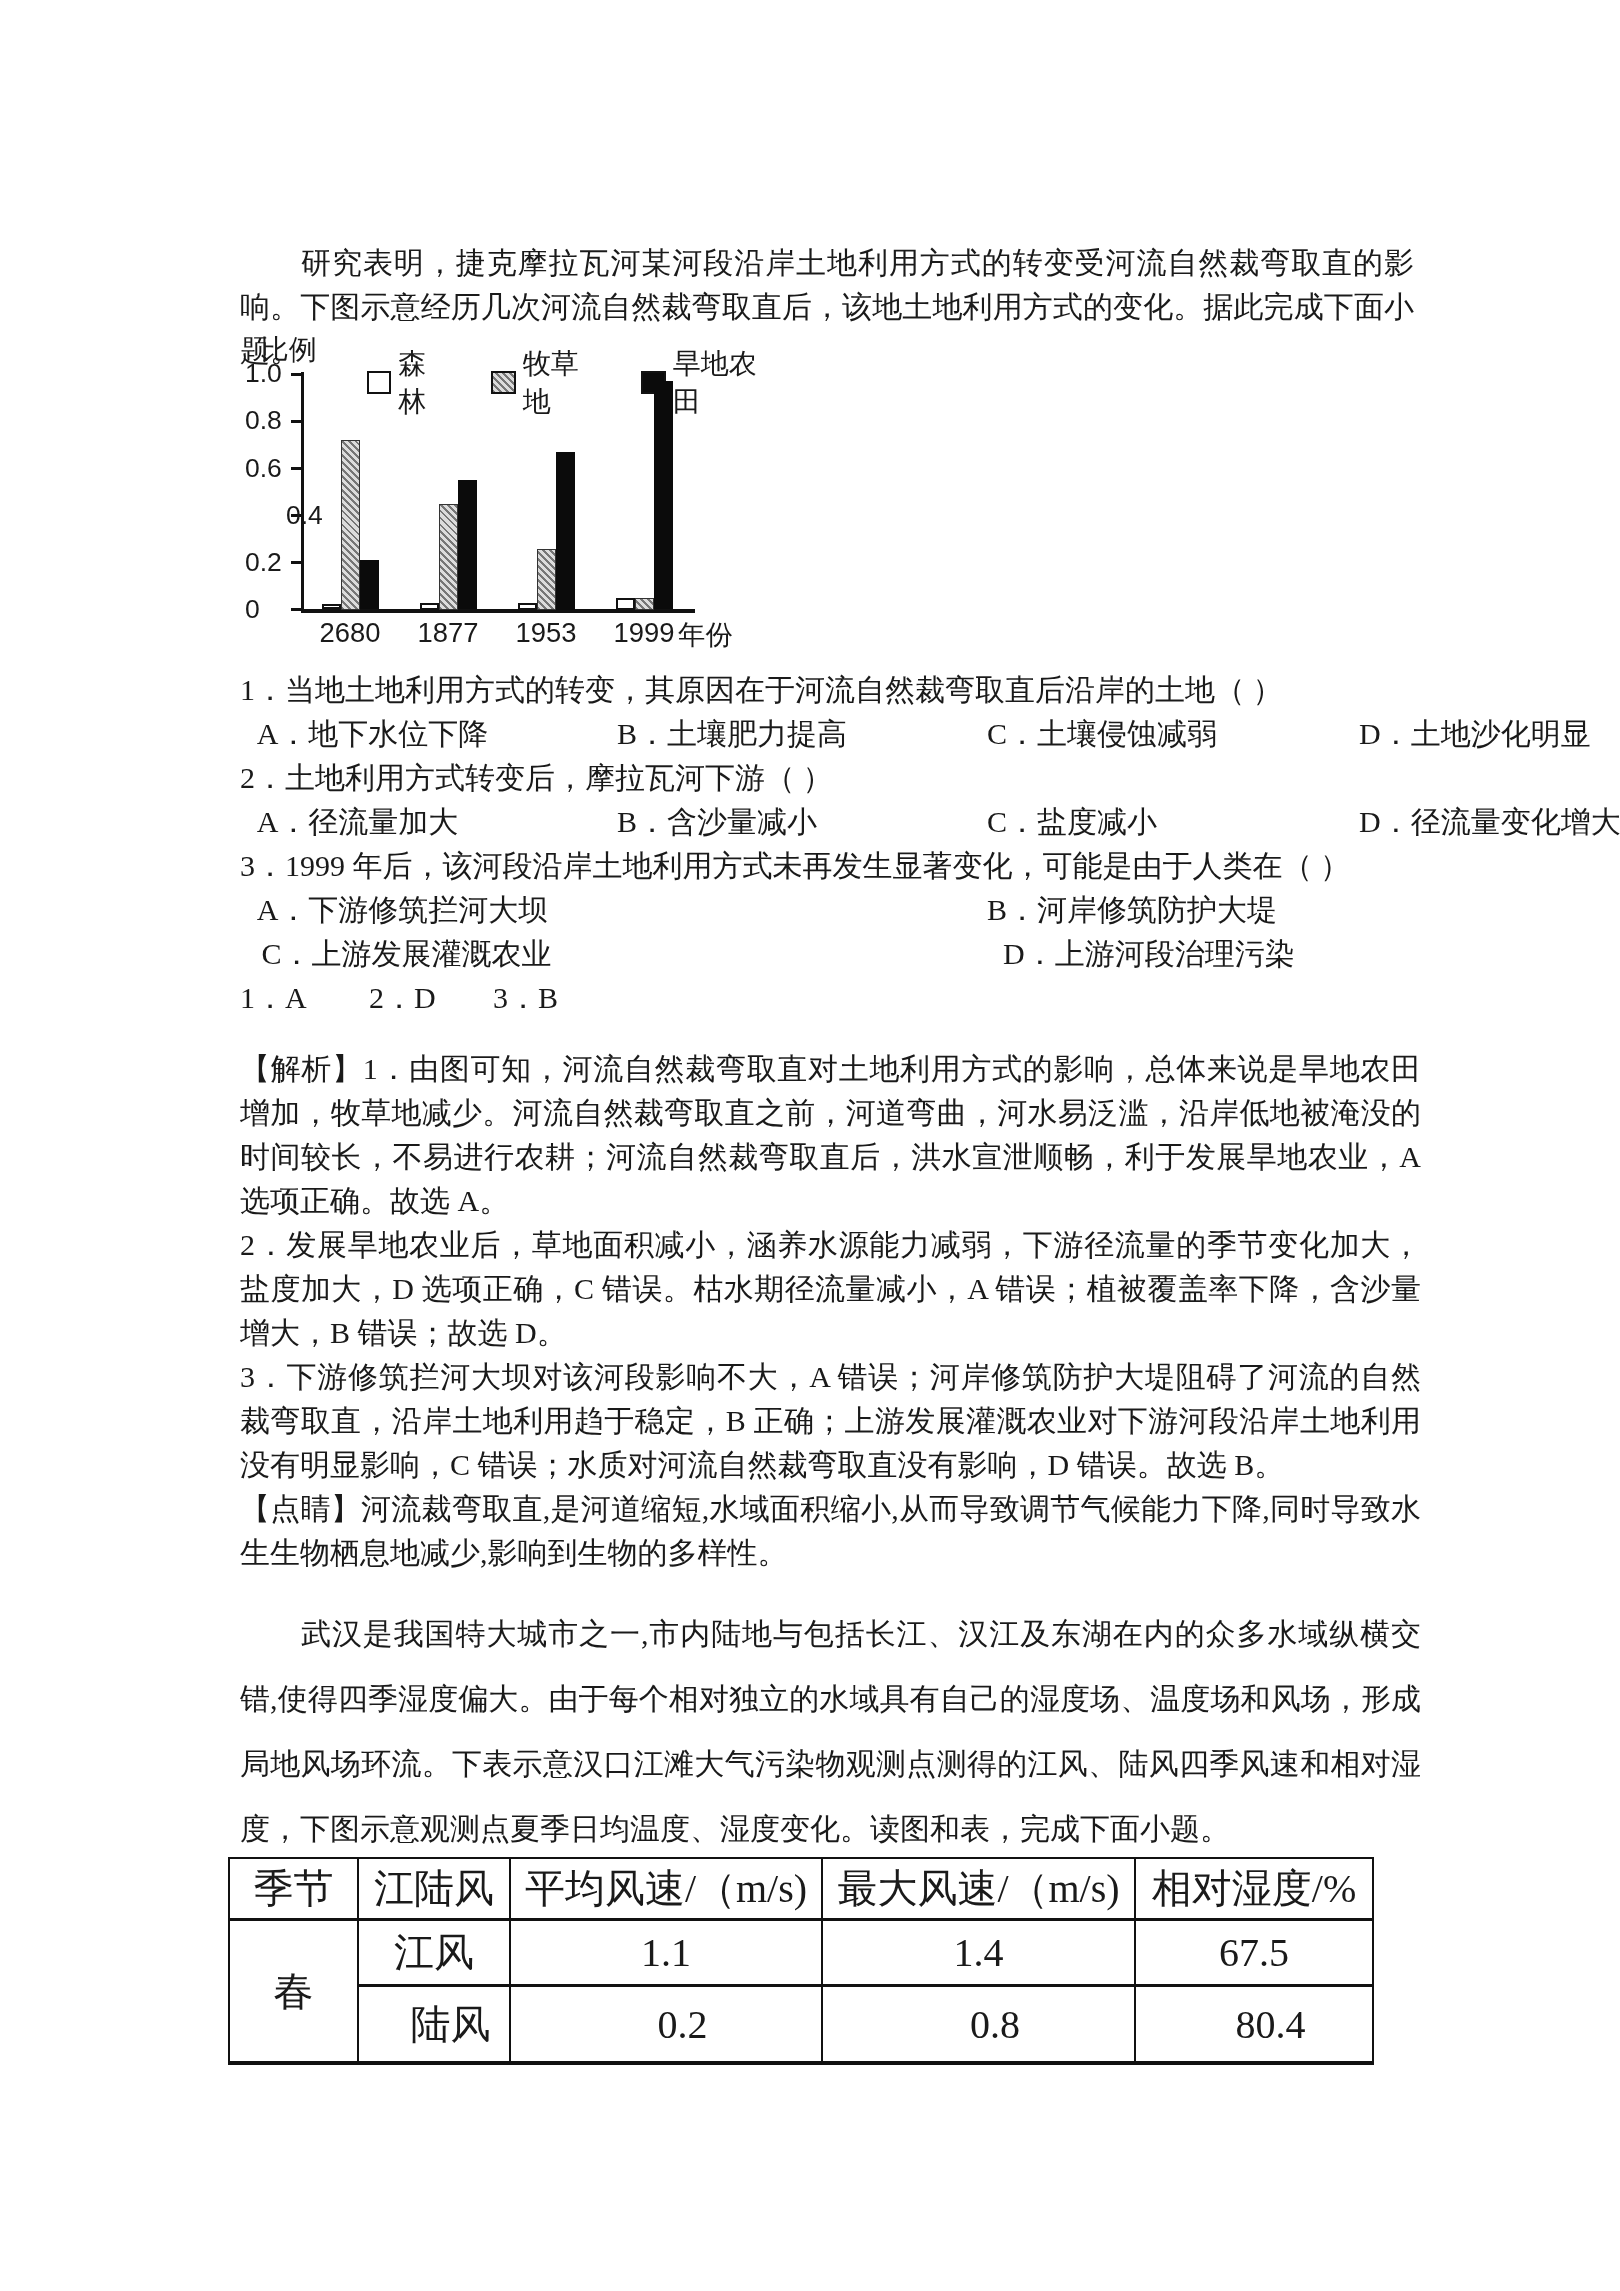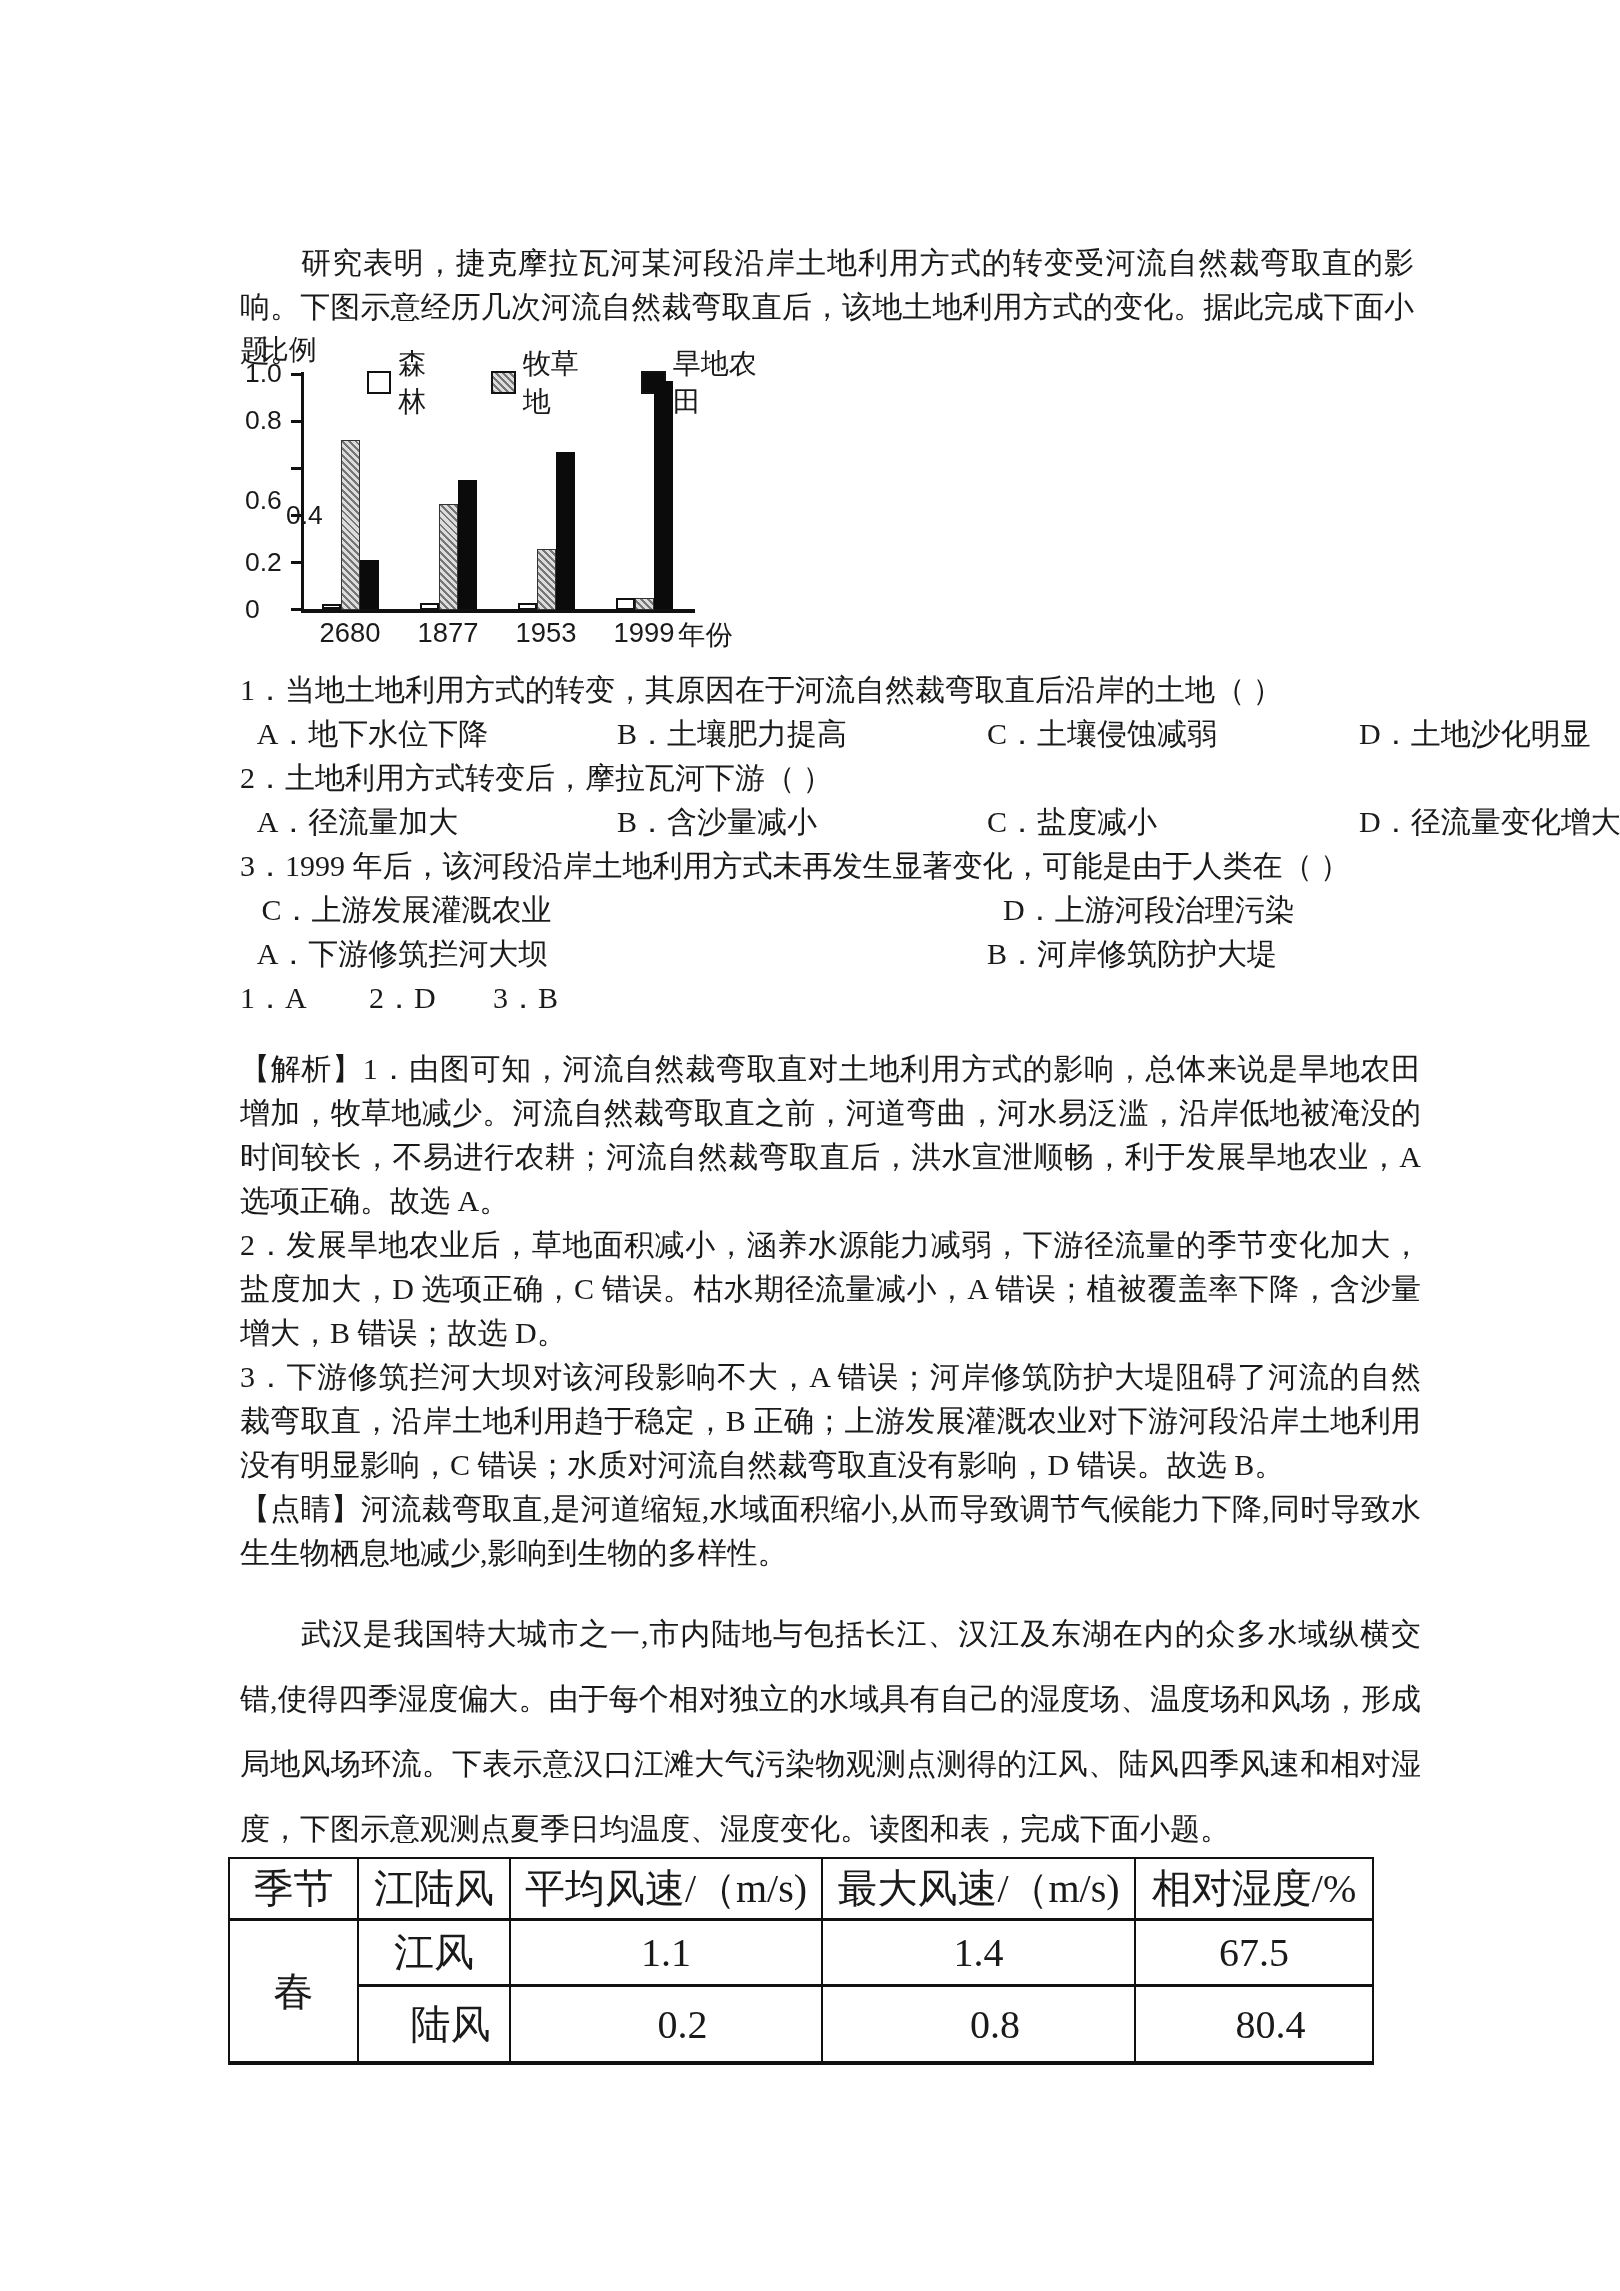--- a/index.html
+++ b/index.html
@@ -74,21 +74,21 @@
       <div class="yaxis-line"></div>
       <div class="xaxis-line"></div>
       <div class="chart-xlabel">年份</div>
     <div class="ytick" style="top: 277px;"></div>
         <div class="ytick-label" style="top: 264px;">0</div>
         <div class="ytick" style="top: 230px;"></div>
         <div class="ytick-label" style="top: 217px;">0.2</div>
         <div class="ytick" style="top: 183px;"></div>
         <div class="ytick-label" style="top: 170px; margin-left: 41px;">0.4</div>
         <div class="ytick" style="top: 136px;"></div>
-        <div class="ytick-label" style="top: 123px; margin-top: 32px;">0.6</div>
+        <div class="ytick-label" style="top: 123px;">0.6</div>
         <div class="ytick" style="top: 89px;"></div>
         <div class="ytick-label" style="top: 75px;">0.8</div>
         <div class="ytick" style="top: 42px;"></div>
         <div class="ytick-label" style="top: 28px;">1.0</div>
         <div class="bar bar-outline" style="left: 77px; top: 273px; width: 18.6px; height: 4.9px;"></div>
         <div class="bar bar-hatch" style="left: 96px; top: 109px; width: 18.6px; height: 170px;"></div>
         <div class="bar bar-solid" style="left: 115px; top: 229px; width: 18.6px; height: 49px;"></div>
         <div class="xtick-label" style="left: 61px;">2680</div>
         <div class="bar bar-outline" style="left: 175px; top: 272px; width: 18.6px; height: 6.9px;"></div>
         <div class="bar bar-hatch" style="left: 194px; top: 173px; width: 18.6px; height: 106px;"></div>
@@ -115,26 +115,26 @@
     </div>
     <div class="qline">2．土地利用方式转变后，摩拉瓦河下游（  ）</div>
     <div class="opt-row">
       <span style="left:16.7px">A．径流量加大</span>
       <span style="left:377px">B．含沙量减小</span>
       <span style="left:747px">C．盐度减小</span>
       <span style="left:1119px">D．径流量变化增大</span>
     </div>
     <div class="qline">3．1999 年后，该河段沿岸土地利用方式未再发生显著变化，可能是由于人类在（  ）</div>
     <div class="opt-row">
+      <span style="left:16.7px">A．下游修筑拦河大坝</span>
+      <span style="left:747px">B．河岸修筑防护大堤</span>
+    </div>
+    <div class="opt-row">
       <span style="left:21.6px">C．上游发展灌溉农业</span>
       <span style="left:763px">D．上游河段治理污染</span>
-    </div>
-    <div class="opt-row">
-      <span style="left:16.7px">A．下游修筑拦河大坝</span>
-      <span style="left:747px">B．河岸修筑防护大堤</span>
     </div>
     <div class="answers">
       <span style="left:0px">1．A</span>
       <span style="left:129px">2．D</span>
       <span style="left:253px">3．B</span>
     </div>
   </div>
 
   <div class="analysis">
     <p><span>【解析】</span><span>1．由图可知，河流自然裁弯取直对土地利用方式的影响，总体来说是旱地农田增加，牧草地减少。河流自然裁弯取直之前，河道弯曲，河水易泛滥，沿岸低地被淹没的时间较长，不易进行农耕；河流自然裁弯取直后，洪水宣泄顺畅，利于发展旱地农业，A 选项正确。故选 A。</span></p>

